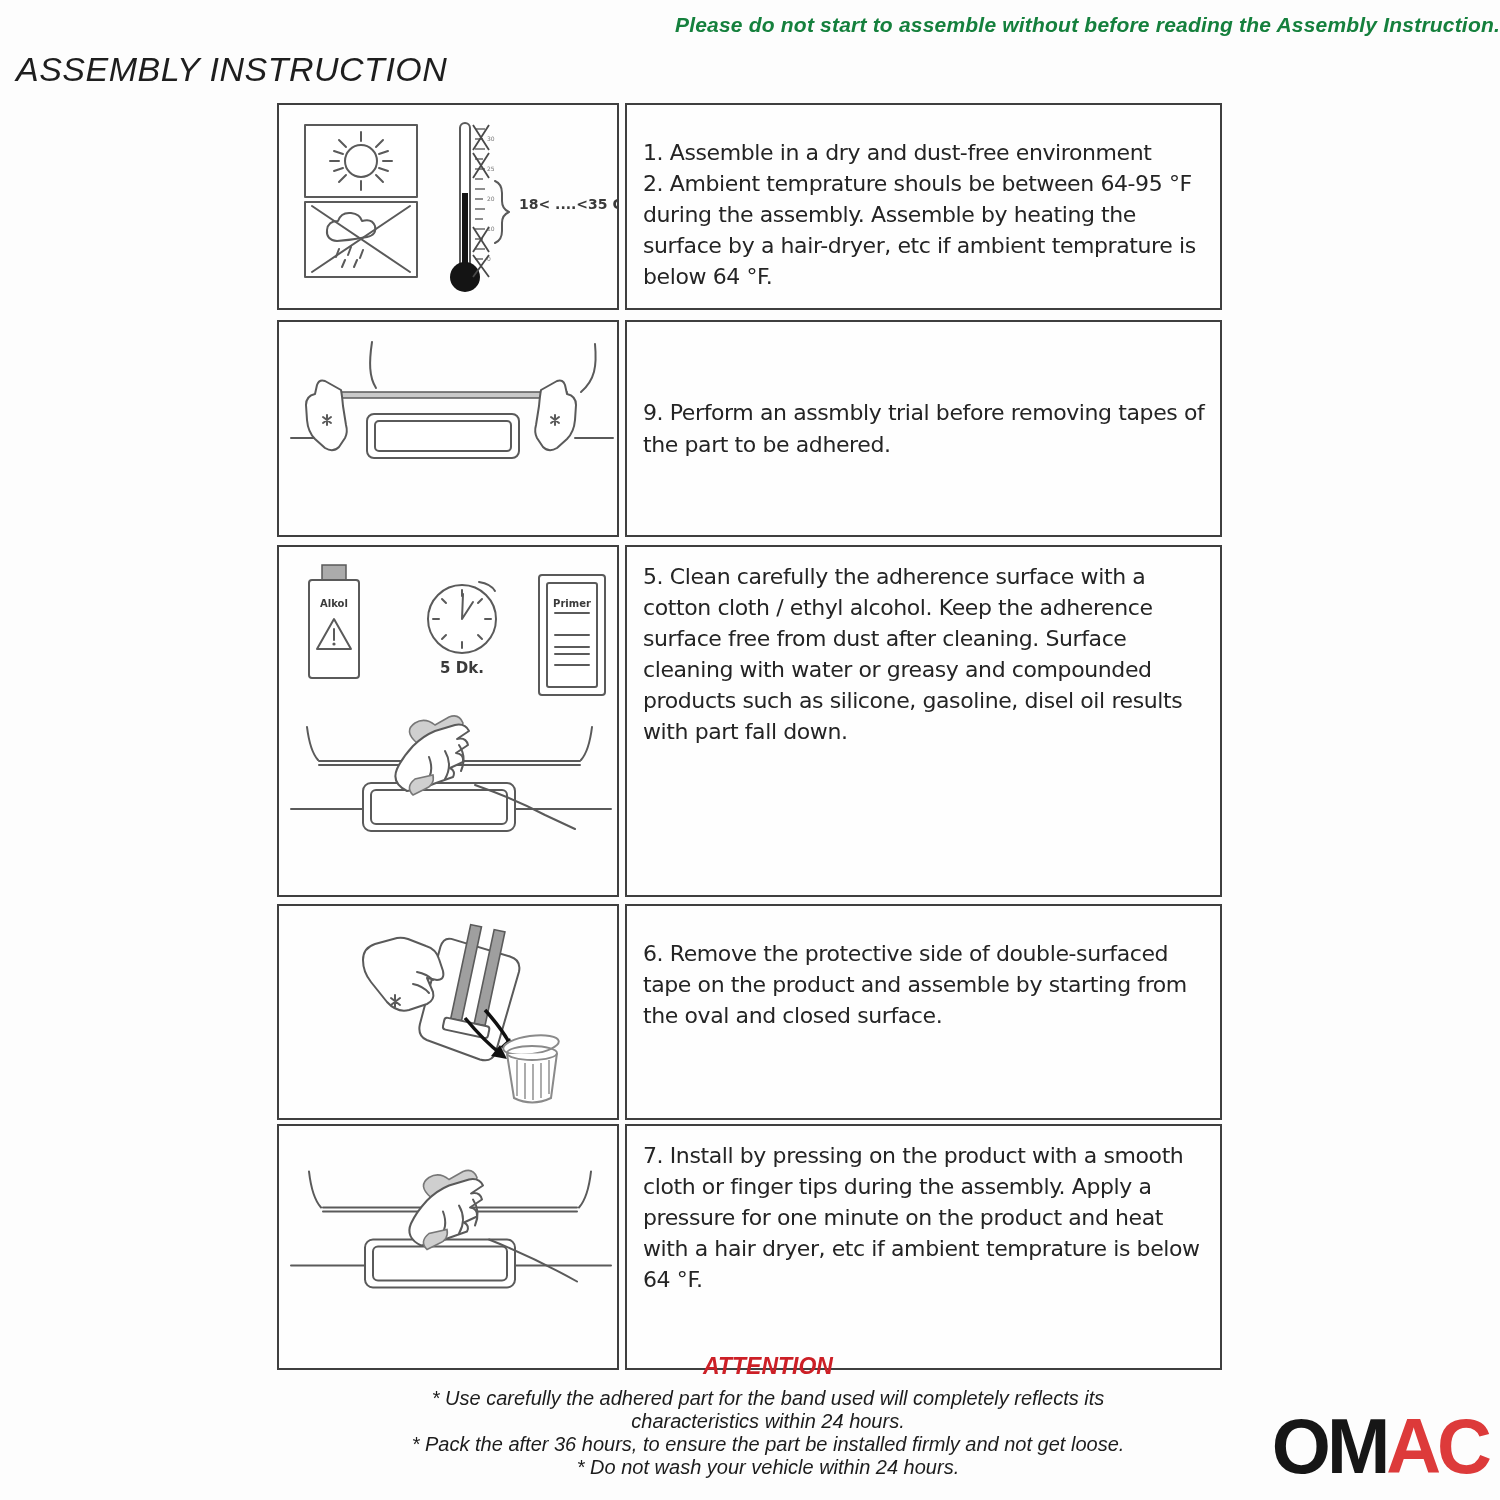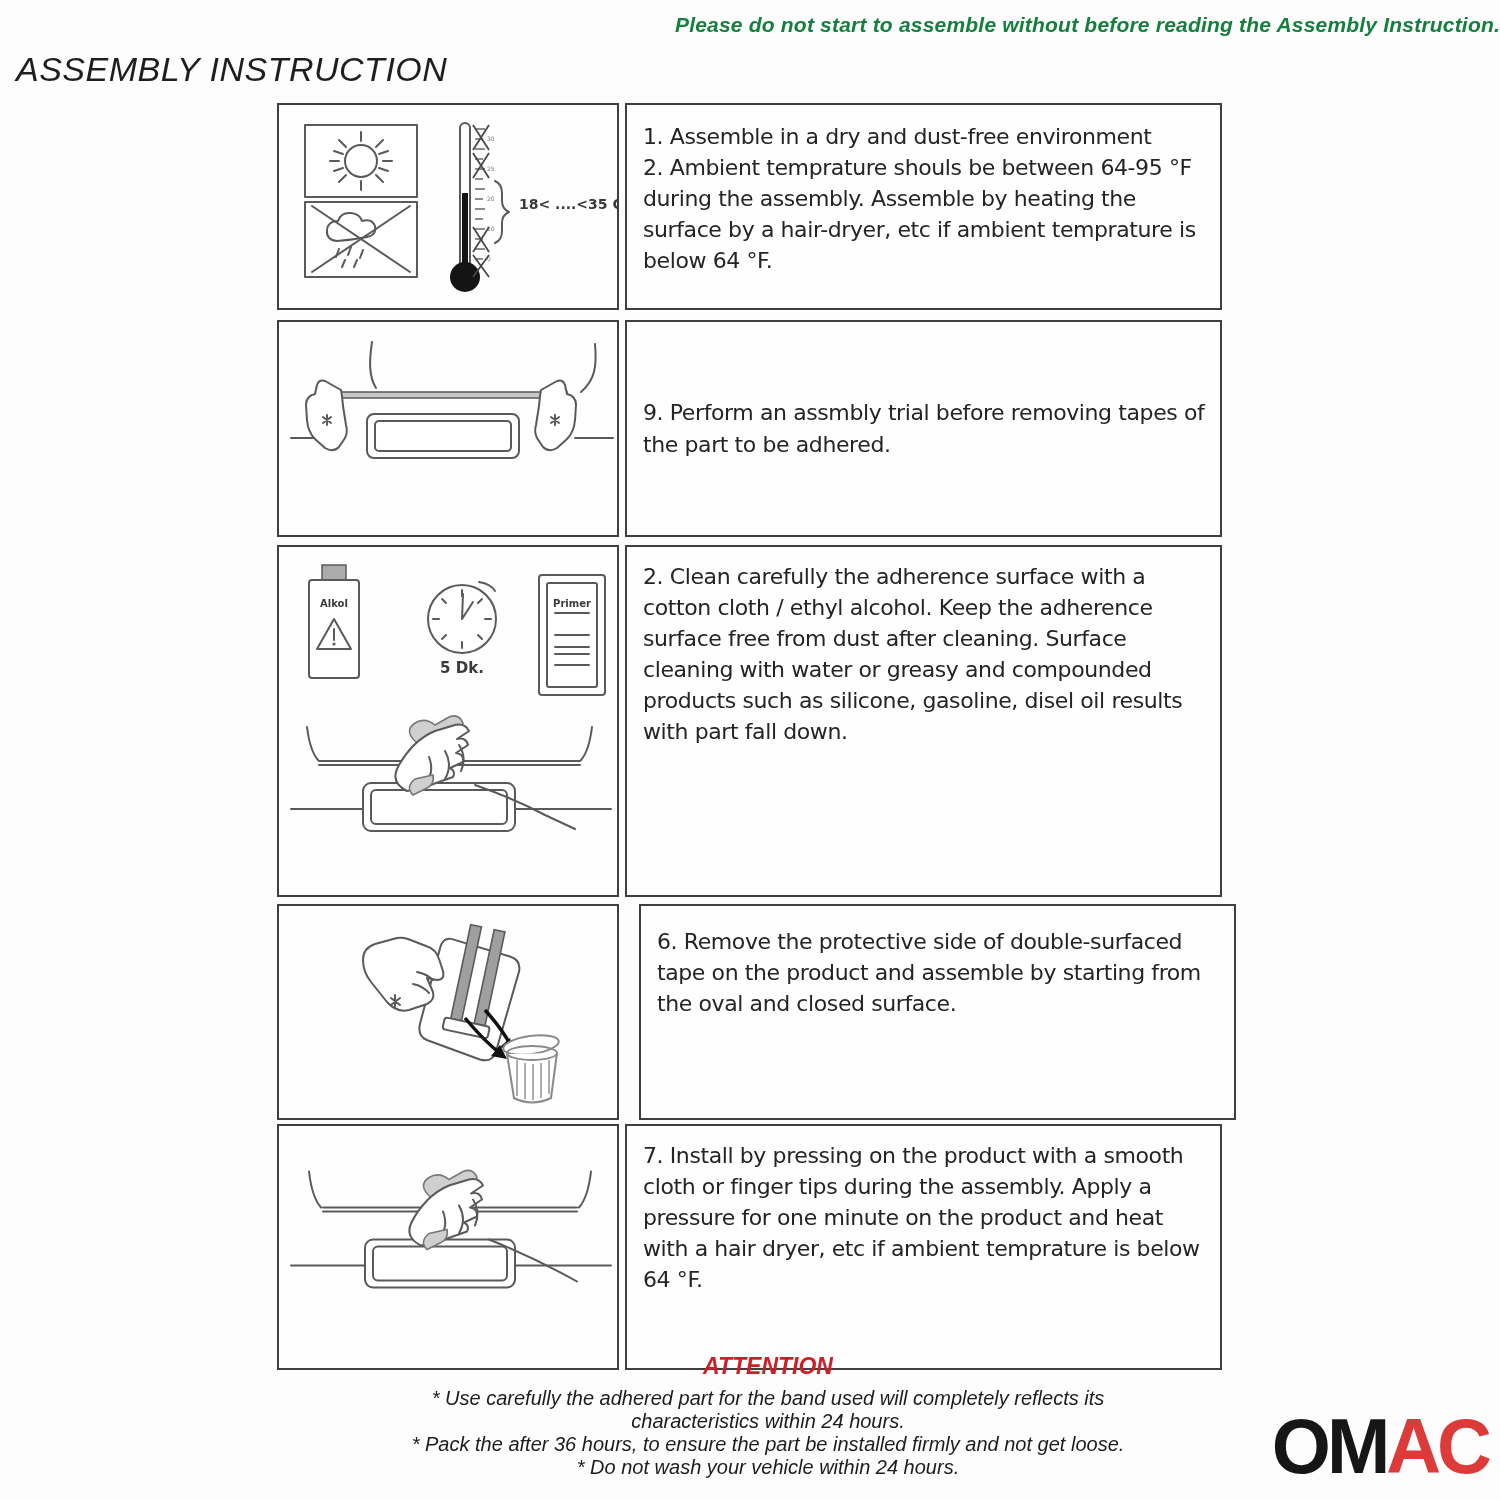--- a/index.html
+++ b/index.html
@@ -14,21 +14,21 @@
   .box{position:absolute;border:2px solid #3f3f3f;background:#fefefe;box-sizing:border-box;}
   .illu{left:277px;width:342px;}
   .tbox{left:625px;width:597px;padding:0 8px 0 16px;}
   .r1{top:103px;height:207px;}
   .r2{top:320px;height:217px;}
   .r3{top:545px;height:352px;}
   .r4{top:904px;height:216px;}
   .r5{top:1124px;height:246px;}
   .tbox p{margin:0;font-size:22px;line-height:1.41;color:#242424;letter-spacing:-0.4px;}
   .pgap{margin-top:29px;}
-  .pt16{padding-top:16px;} .pt14{padding-top:14px;} .pt32{padding-top:20px;margin-left:14px;}
+  .pt16{padding-top:32px;} .pt14{padding-top:14px;} .pt32{padding-top:32px;}
   .vcenter{display:flex;flex-direction:column;justify-content:center;}
   .illu svg{display:block;width:100%;height:100%;}
   .attention{position:absolute;top:1353px;left:18px;width:100%;text-align:center;
              font-family:"Liberation Sans",sans-serif;font-style:italic;color:#1c1c1c;}
   .attention .att-title{font-size:23px;font-weight:bold;color:#cc1f26;margin-bottom:7px;}
   .attention .att-line{font-size:20px;line-height:23px;}
   .logo{position:absolute;right:12px;bottom:16px;font-family:"Liberation Sans",sans-serif;
         font-weight:bold;font-size:76px;letter-spacing:-4px;line-height:1;
         transform:scaleY(1.02);}
   .logo .lg-black{color:#161616;}
@@ -143,21 +143,21 @@
         <rect x="92" y="243" width="136" height="34" rx="5" class="skw"></rect>
         <path d="M138,196 q-14,-12 -2,-20 q10,-6 20,2 l14,-8 q10,-4 14,6 l-8,26 l-28,6 z" fill="#cfcfcf" stroke="#777" stroke-width="1.6"></path>
         <path d="M128,244 q-16,-8 -10,-22 q5,-11 16,-23 q10,-10 22,-15 l20,-6 q10,-2 14,6 l-12,8 q9,-2 11,6 l-12,8 q8,1 7,9 l-13,6 q6,3 3,9 l-17,6 q-14,6 -29,8 z" class="skw"></path>
         <path d="M150,210 q6,16 -4,26 M166,204 q8,14 0,28 M180,198 q8,12 2,26" class="sk" stroke-width="1.4"></path>
         <path d="M136,232 q-10,8 -2,16 l12,-6 q10,-4 8,-14 z" fill="#cfcfcf" stroke="#777" stroke-width="1.6"></path>
         <path d="M196,238 q40,14 70,30 l30,14" class="sk" stroke-width="1.8"></path>
       </g>
     </svg>
   </div>
   <div class="box tbox r3 pt14">
-    <p>2. Clean carefully the adherence surface with a cotton cloth / ethyl alcohol. Keep the adherence surface free from dust after cleaning. Surface cleaning with water or greasy and compounded products such as silicone, gasoline, disel oil results with part fall down.</p>
+    <p>5. Clean carefully the adherence surface with a cotton cloth / ethyl alcohol. Keep the adherence surface free from dust after cleaning. Surface cleaning with water or greasy and compounded products such as silicone, gasoline, disel oil results with part fall down.</p>
   </div>
 
   <div class="box illu r4">
     <svg viewBox="0 0 338 212">
       <g transform="rotate(12 200 95)">
         <path d="M160,40 q-8,0 -9,10 l-4,80 q0,12 10,14 l56,8 q12,1 14,-10 l6,-84 q0,-12 -12,-13 z" class="skw" stroke="#8a8a8a"></path>
         <rect x="176" y="22" width="11" height="96" fill="#9f9f9f" stroke="#5a5a5a" stroke-width="1.6"></rect>
         <rect x="200" y="22" width="11" height="96" fill="#9f9f9f" stroke="#5a5a5a" stroke-width="1.6"></rect>
         <rect x="170" y="118" width="46" height="12" rx="3" class="skw" stroke="#8a8a8a"></rect>
       </g>

